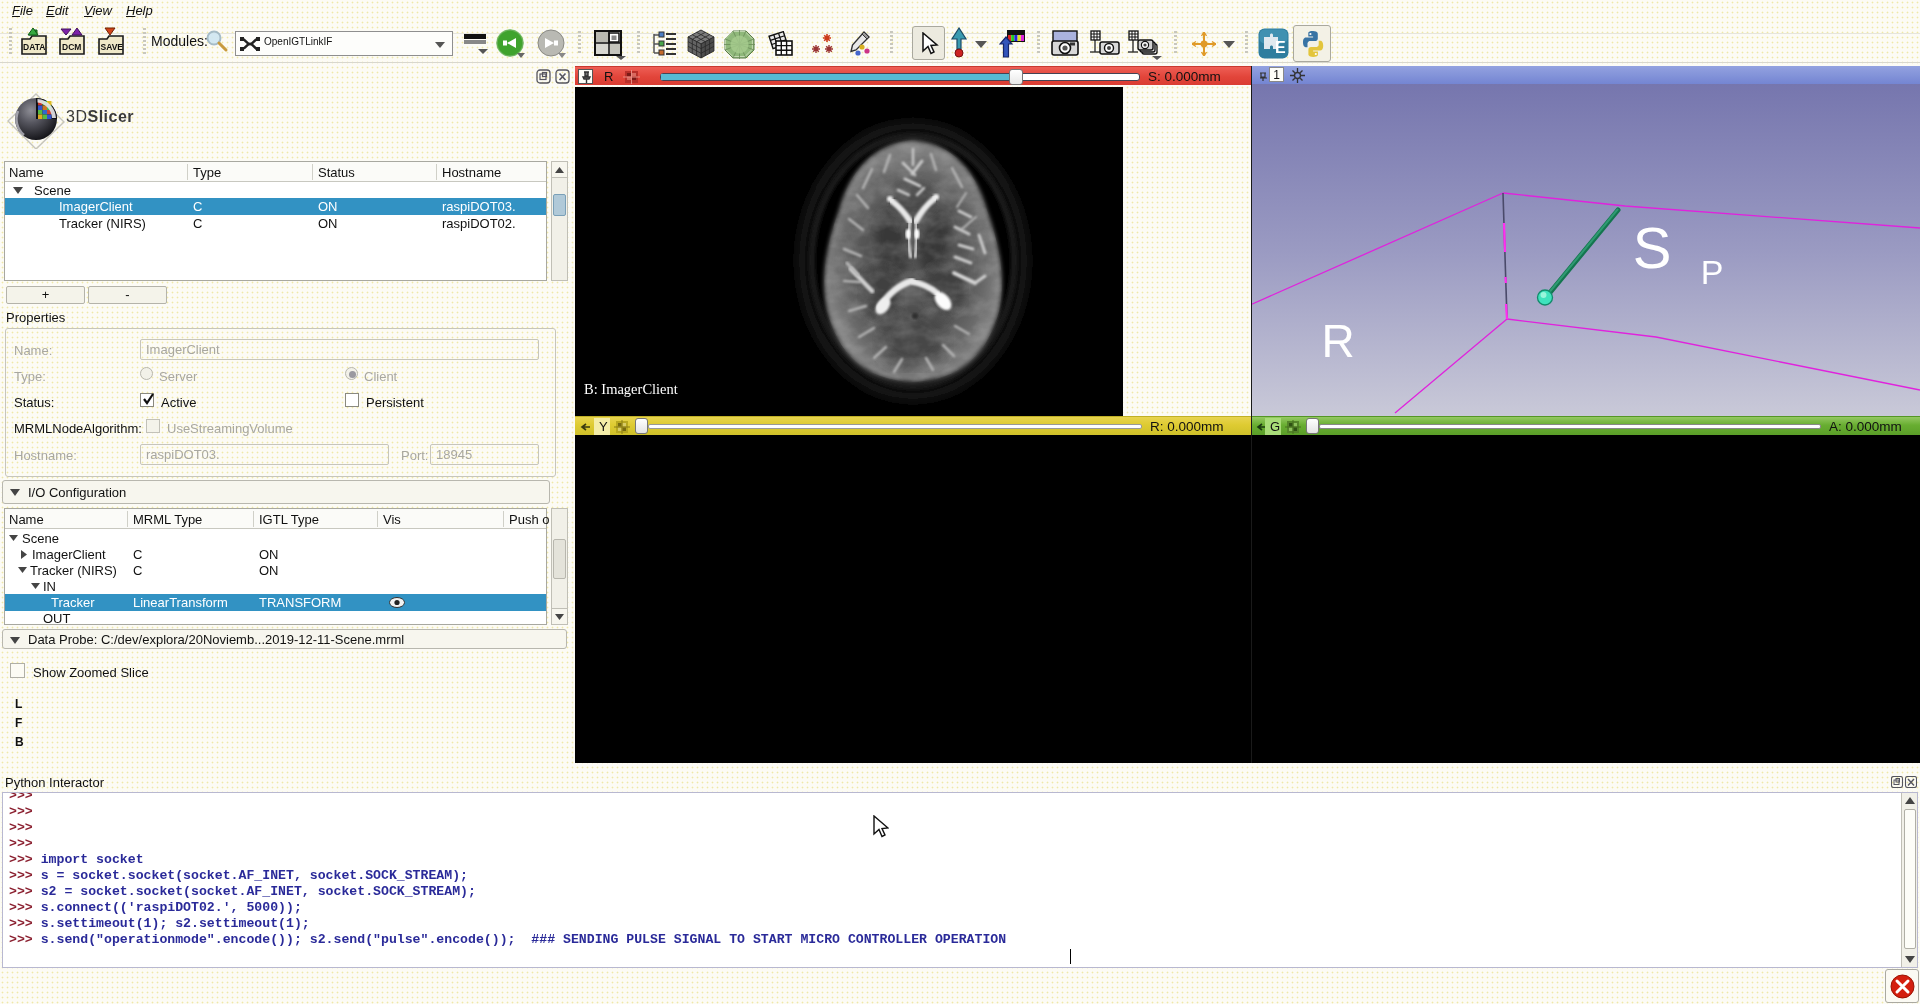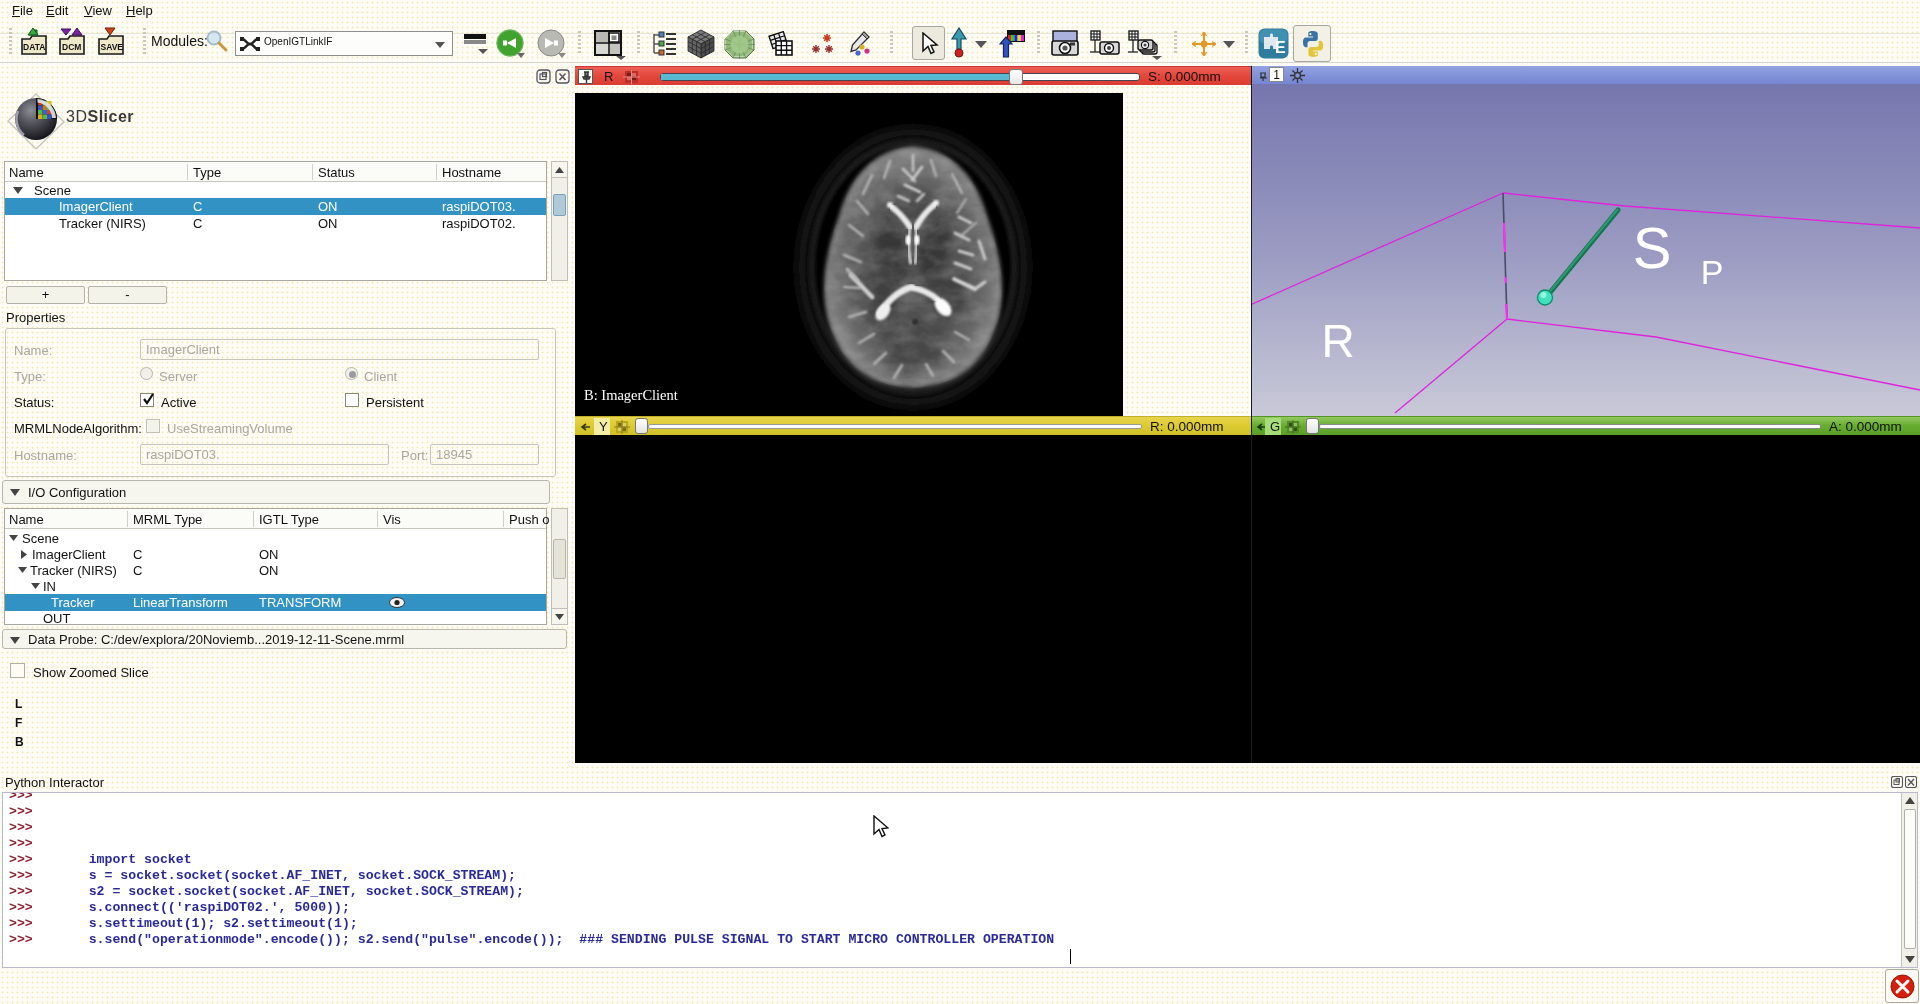--- a/index.html
+++ b/index.html
@@ -6,21 +6,21 @@
   span.abs { white-space:nowrap; }
   html,body { width:1920px; height:1004px; overflow:hidden; }
   body { background-color:#fcfbf5; background-image:radial-gradient(#efe8a8 0.8px, transparent 1.1px); background-size:5px 5px; font-family:"Liberation Sans", sans-serif; position:relative; color:#111; }
   .abs { position:absolute; }
   .menu { font-size:13px; color:#111; }
   .blk { background:#000; }
 </style>
 </head>
 <body>
 
-<div class="abs" style="left:0;top:0;width:1920px;height:34px;border-bottom:1px solid #e6e5dd;">
+<div class="abs" style="left:0;top:0;width:1920px;height:34px;border-bottom:1px solid #e6e5dd;font-style:italic;">
   <span class="abs menu" style="left:12px;top:3px;"><u>F</u>ile</span>
   <span class="abs menu" style="left:46px;top:3px;"><u>E</u>dit</span>
   <span class="abs menu" style="left:84px;top:3px;"><u>V</u>iew</span>
   <span class="abs menu" style="left:126px;top:3px;"><u>H</u>elp</span>
 </div>
 
 <div id="toolbar" class="abs" style="left:0;top:19px;width:1920px;height:44px;border-bottom:1px solid #d8d7cd;">
 
   <svg class="abs" style="left:20px;top:8px;" width="110" height="30" viewBox="0 0 110 30">
 
@@ -473,21 +473,21 @@
       <path d="M8.5 0 V14 M0 7 H17" stroke="#e88a80" stroke-width="1"></path>
     </svg>
 
     <div class="abs" style="left:85px;top:6px;width:480px;height:8px;background:#fff;border:1px solid #445;border-radius:3px;">
       <div class="abs" style="left:0;top:0;width:351px;height:6px;background:#58bad2;border-right:1px solid #778;"></div>
     </div>
     <div class="abs" style="left:434px;top:2px;width:14px;height:16px;background:linear-gradient(#fff,#e8e8e8);border:1px solid #777;border-radius:3px;"></div>
     <span class="abs" style="left:573px;top:2px;font-size:13.5px;color:#111;">S: 0.000mm</span>
   </div>
 
-  <div class="abs blk" style="left:2px;top:30px;width:548px;height:331px;overflow:hidden;">
+  <div class="abs blk" style="left:2px;top:24px;width:548px;height:331px;overflow:hidden;">
     <svg width="676" height="331" viewBox="0 0 676 331">
       <defs>
         <filter id="b1">
             <feGaussianBlur stdDeviation="1.1"></feGaussianBlur>
           </filter>
         <filter id="b2">
             <feGaussianBlur stdDeviation="2"></feGaussianBlur>
           </filter>
         <filter id="b4">
             <feGaussianBlur stdDeviation="4"></feGaussianBlur>
@@ -726,15 +726,15 @@
   <div class="abs" style="left:1885px;top:206px;width:34px;height:34px;background:#fbfaf3;border:1px solid #aaa9a0;border-radius:3px;">
     <svg class="abs" style="left:4px;top:4px;" width="25" height="25" viewBox="0 0 25 25">
       <circle cx="12.5" cy="12.5" r="11.5" fill="#d41f0f"></circle>
       <circle cx="12.5" cy="12.5" r="11.5" fill="none" stroke="#9a1505" stroke-width="1"></circle>
       <path d="M7 7 L18 18 M18 7 L7 18" stroke="#fff" stroke-width="3" stroke-linecap="round"></path>
     </svg>
   </div>
 </div>
 <style>
   .pp { color:#8b2030; }
-  .cc { color:#2a2a99;margin-left:48px; }
+  .cc { color:#2a2a99; }
   .ln { white-space:pre; height:16px; }
 </style>
 
 </body></html>

